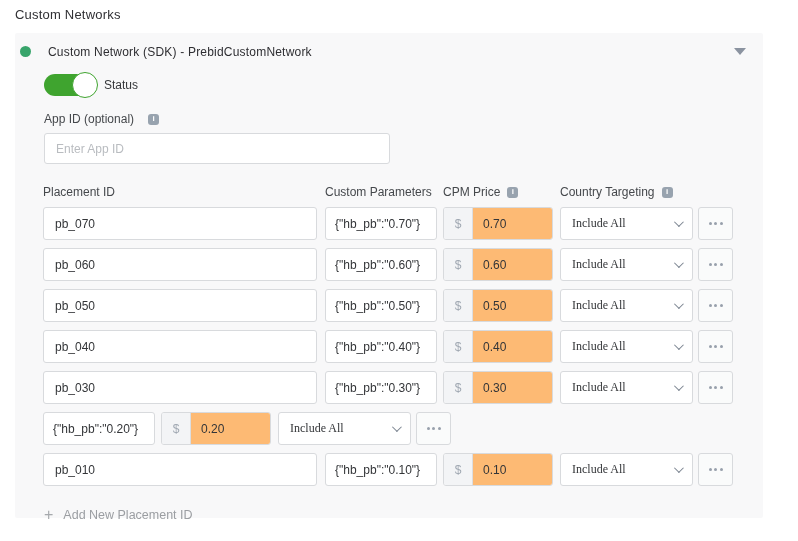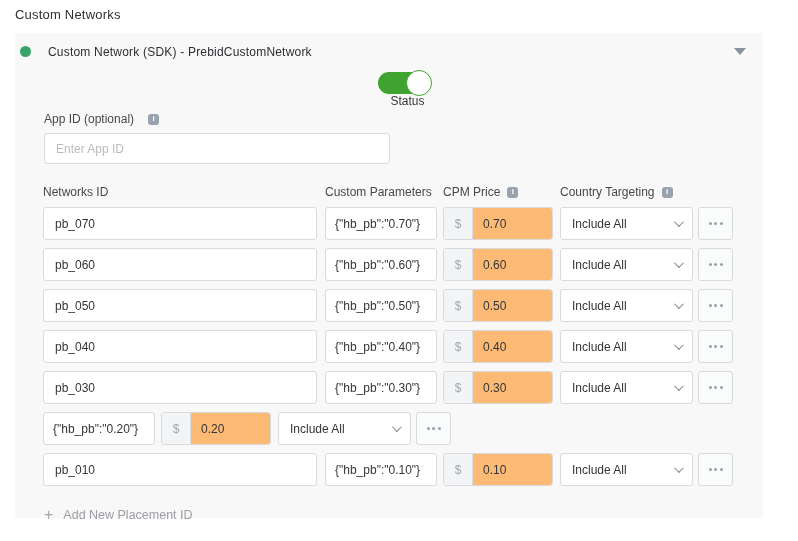--- a/index.html
+++ b/index.html
@@ -16,21 +16,21 @@
   
   .card-header { display:flex; align-items:center; padding:11px 12px 0 5px; height:26px; }
   .status-dot { width:11px; height:11px; border-radius:50%; background:#38a46b;
                 margin-right:17px; flex:none; }
   .network-name { font-size:12px; color:#2e2e32; letter-spacing:.2px; }
   .collapse-chevron { margin-left:auto; margin-right:5px; width:0; height:0;
                       border-left:6px solid transparent; border-right:6px solid transparent;
                       border-top:7px solid #8b93a0; cursor:pointer; }
 
   
-  .toggle-row { margin:13px 0 0 29px; display:flex; align-items:center; height:26px;flex-direction:column; }
+  .toggle-row { margin:13px 0 0 29px; display:flex; align-items:center; height:26px; }
   .toggle { position:relative; width:52px; height:22px; background:#3fa42f;
             border-radius:12px; cursor:pointer; flex:none; }
   .toggle-knob { position:absolute; right:-2px; top:-2px; width:26px; height:26px;
                  border-radius:50%; background:#ffffff; border:1px solid #3fa42f; }
   .status-label { margin-left:8px; font-size:12px; color:#35373a; }
 
   
   .app-section { margin:14px 0 0 29px; }
   .field-label-row { display:flex; align-items:center; gap:14px; font-size:12px; color:#45484c; }
   .info-icon { width:11px; height:11px; border-radius:3px; background:#98a3af; color:#fff;
@@ -57,21 +57,21 @@
   .cpm-group { width:110px; margin-right:7px; display:flex; border:1px solid #d8dadd;
                border-radius:3px; background:#fff; overflow:hidden; }
   .currency { width:29px; flex:none; background:#f3f4f6; border-right:1px solid #dcdee1;
               color:#a0a8b2; display:flex; align-items:center; justify-content:center;
               font-size:12px; }
   .cpm-input { flex:1; min-width:0; border:none; background:#fdba74; padding:0 10px;
                font-size:12px; color:#333538; outline:none;
                font-family:"Liberation Sans", sans-serif; }
   .country-select { width:133px; margin-right:5px; border:1px solid #d8dadd; border-radius:3px;
                     background:#fff; display:flex; align-items:center; justify-content:space-between;
-                    padding:0 11px; font-size:12px; color:#333538; cursor:pointer; }
+                    padding:0 11px; font-size:12px; color:#333538; cursor:pointer;font-family:Liberation Serif, serif; }
   .select-chevron { width:7px; height:7px; border-right:1.5px solid #7c8591;
                     border-bottom:1.5px solid #7c8591; transform:rotate(45deg) translateY(-2px);
                     flex:none; }
   .dots-button { width:35px; border:1px solid #d8dadd; border-radius:3px; background:#fafbfb;
                  display:flex; align-items:center; justify-content:center; gap:2.5px;
                  cursor:pointer; }
   .dot-glyph { width:3px; height:3px; border-radius:50%; background:#98a0ac; }
 
   
   .add-row { margin:13px 0 0 29px; display:inline-flex; align-items:center; gap:10px;
@@ -105,21 +105,21 @@
         <span>App ID (optional)</span>
         <i class="info-icon">i</i>
       </div>
       <input class="text-input app-input" placeholder="Enter App ID" style="">
     </div>
 
     <div class="table">
 
       <div class="col-headers">
         <span class="hd hd-placement">
-          <span>Networks ID</span>
+          <span>Placement ID</span>
         </span>
         <span class="hd hd-params">
           <span>Custom Parameters</span>
         </span>
         <span class="hd hd-cpm">
           <span>CPM Price</span>
           <i class="info-icon">i</i>
         </span>
         <span class="hd hd-country">
           <span>Country Targeting</span>

